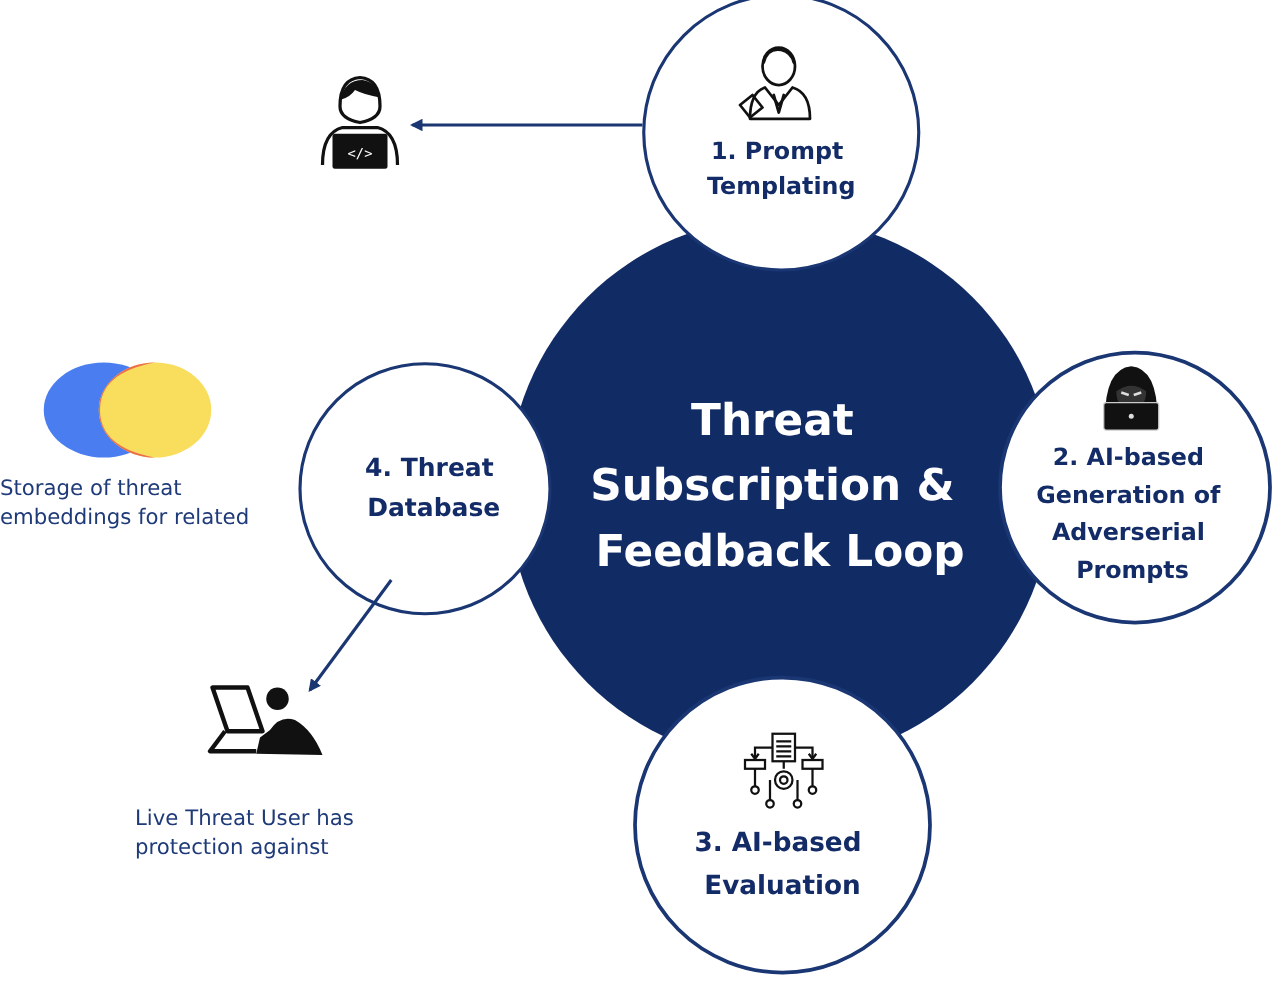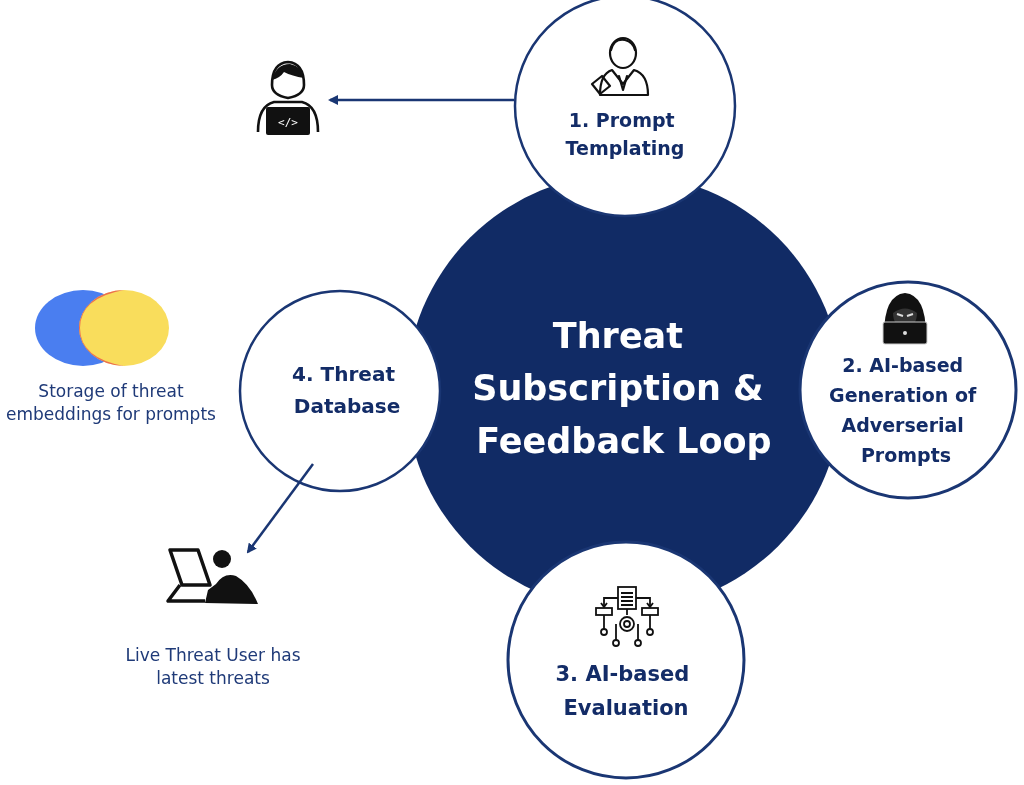--- a/index.html
+++ b/index.html
@@ -1,20 +1,20 @@
 <!DOCTYPE html>
 <html><head>
   <meta charset="utf-8">
   <style>
     html, body { margin: 0; padding: 0; background: #ffffff; }
     body { width: 1024px; height: 785px; position: relative; overflow: hidden; font-family: "DejaVu Sans", sans-serif; }
     #stage { position: absolute; left: 0; top: 0; width: 1024px; height: 785px; }
     .label-bold { font-family: "DejaVu Sans", sans-serif; font-weight: bold; fill: #132c67; }
     .center-text { font-family: "DejaVu Sans", sans-serif; font-weight: bold; fill: #ffffff; }
-    .caption { position: absolute; text-align: center; color: #1f3a78; font-family: "DejaVu Sans", sans-serif; font-size: 17px; line-height: 23px; }
+    .caption { position: absolute; text-align: left; color: #1f3a78; font-family: "DejaVu Sans", sans-serif; font-size: 17px; line-height: 23px; }
     .caption span { display: block; }
     #caption-storage { left: 0px; top: 380px; width: 222px; }
     #caption-live { left: 108px; top: 644px; width: 210px; }
   </style>
 </head>
 <body>
 
 <svg id="stage" width="1024" height="785" viewBox="0 0 1024 785" xmlns="http://www.w3.org/2000/svg">
   <defs>
     <marker id="arrowhead" markerWidth="10" markerHeight="10" refX="8" refY="5" orient="auto" markerUnits="userSpaceOnUse">
@@ -108,19 +108,19 @@
   <g>
     <path d="M170,550 L198,550 L210,585 L182,585 Z" fill="none" stroke="#111" stroke-width="3.5" stroke-linejoin="round"></path>
     <path d="M180,585 L168,601 L205,601" fill="none" stroke="#111" stroke-width="3.5" stroke-linejoin="round"></path>
     <circle cx="222" cy="559" r="9" fill="#111"></circle>
     <path d="M205,603 L208,590 L216,584 Q224,572 236,576 Q250,584 258,604 Z" fill="#111"></path>
   </g>
 </svg>
 
 <div id="caption-storage" class="caption">
   <span>Storage of threat</span>
-  <span>embeddings for prompts</span>
+  <span>embeddings for related</span>
 </div>
 
 <div id="caption-live" class="caption">
   <span>Live Threat User has</span>
-  <span>latest threats</span>
+  <span>protection against</span>
 </div>
 
 </body></html>

